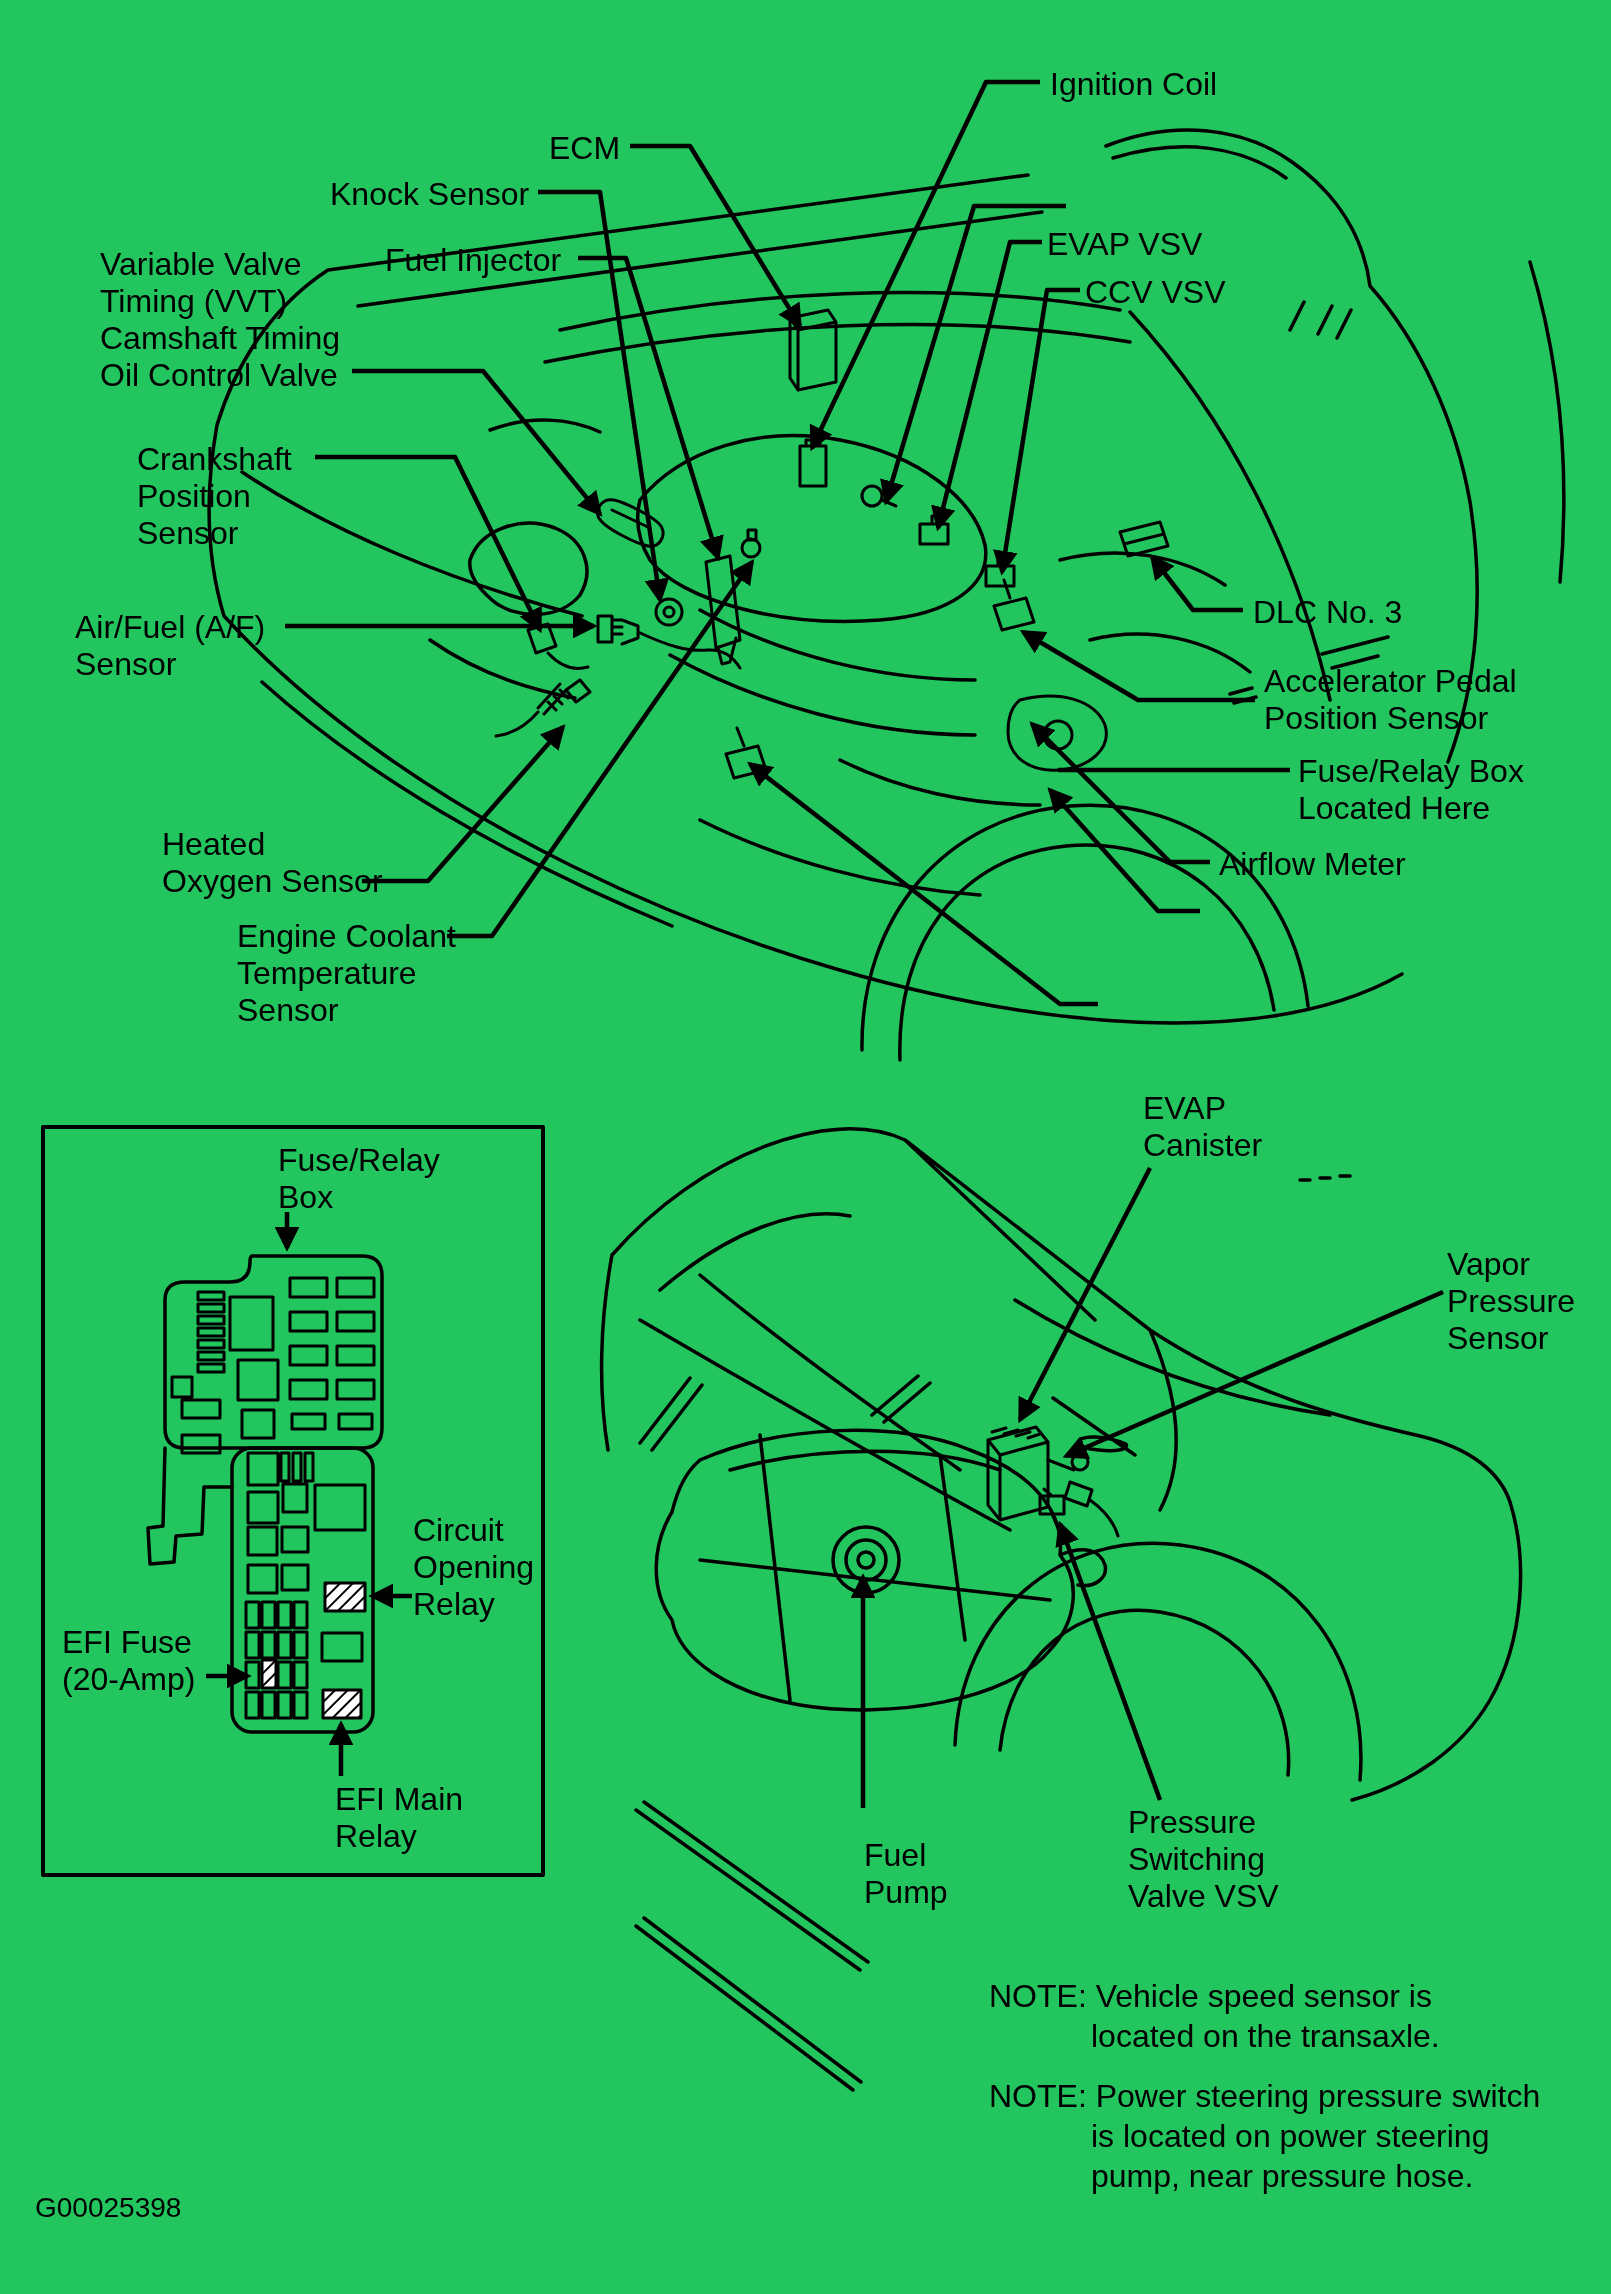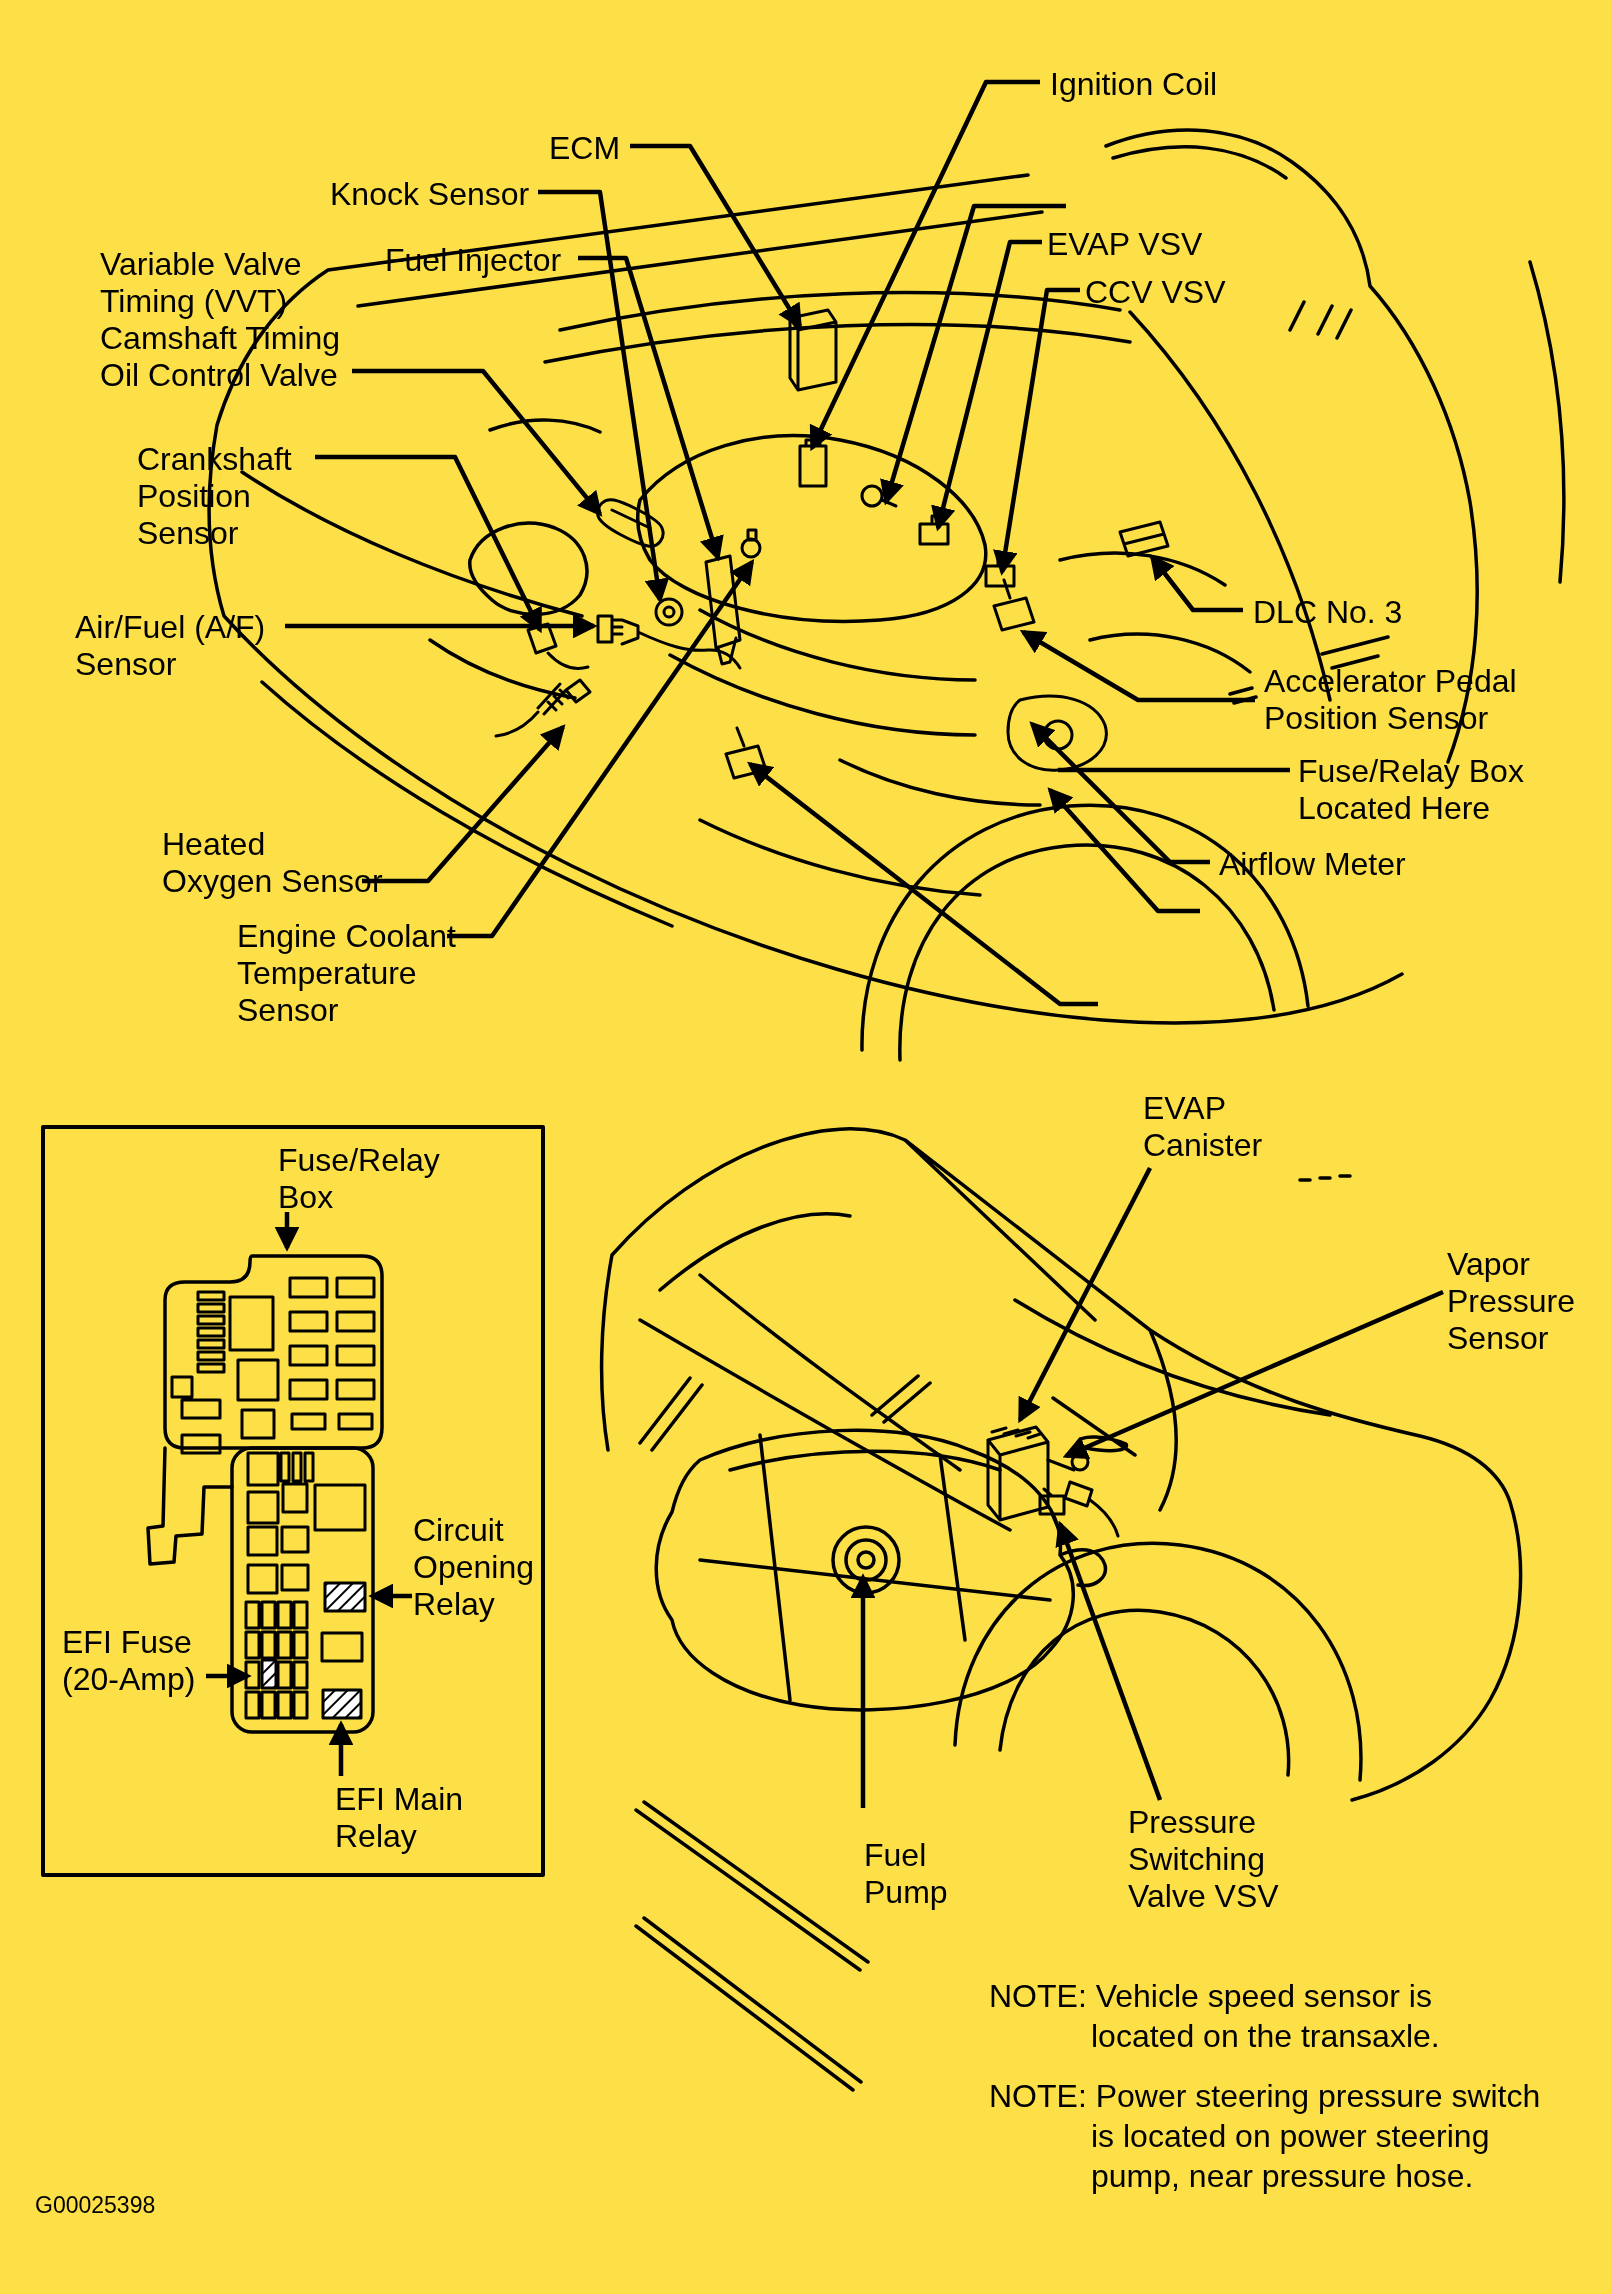--- a/index.html
+++ b/index.html
@@ -1,30 +1,30 @@
 <!DOCTYPE html>
 <html><head>
 <meta charset="utf-8">
 <style>
   html,body{margin:0;padding:0;background:#e8e8e8;}
   .page{
-    position:relative; width:1611px; height:2294px; background:#fde047;
+    position:relative; width:1611px; height:2294px; background:#22c55e;
     font-family:"Liberation Sans","DejaVu Sans",sans-serif; color:#000;
     overflow:hidden; margin:0 auto;
   }
   svg.art{position:absolute;left:0;top:0;}
   .lbl{
     position:absolute; font-size:32px; line-height:37px; white-space:pre-line;
     letter-spacing:0px; color:#000;
   }
   .note{
     position:absolute; font-size:32px; line-height:40px; white-space:pre-line;
     padding-left:102px; text-indent:-102px;
   }
-  .code{position:absolute; font-size:23px;}
+  .code{position:absolute; font-size:28px;}
 </style>
 </head>
 <body>
 
 <div class="page">
 
 <svg class="art" width="1611" height="2294" viewBox="0 0 1611 2294">
   <defs>
     <marker id="ah" viewBox="0 0 10 10" refX="8.5" refY="5" markerWidth="5.5" markerHeight="5.5" orient="auto" markerUnits="strokeWidth">
       <path d="M0,0 L10,5 L0,10 z" fill="#000"></path>

